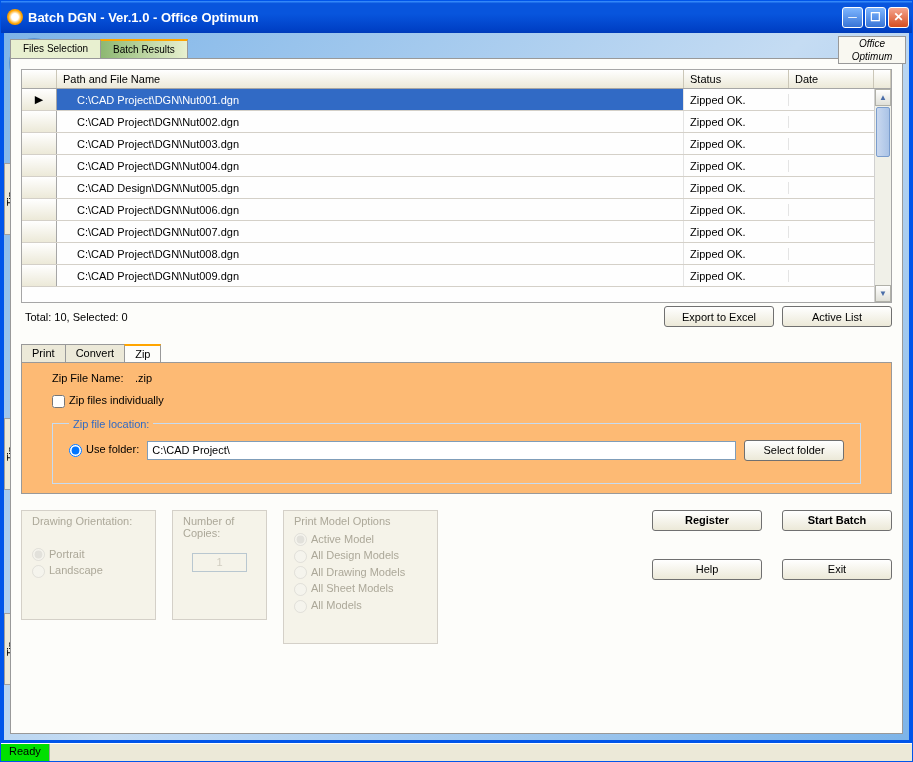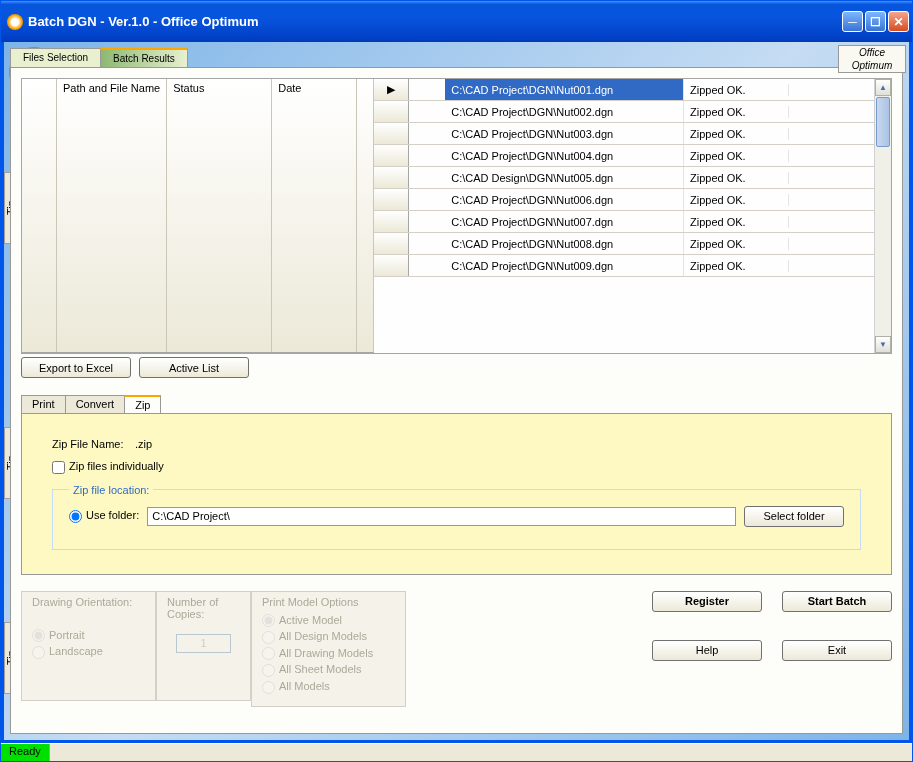--- a/index.html
+++ b/index.html
@@ -10,21 +10,21 @@
   overflow: hidden;
 }
 .window {
   width: 913px;
   height: 762px;
   border: 1px solid #0055ea;
   display: flex;
   flex-direction: column;
 }
 .titlebar {
-  height: 41px;
+  height: 32px;
   background: linear-gradient(to bottom, #3c93ff 0%, #0855dd 8%, #0855dd 40%, #0041c7 88%, #003bb8 100%);
   display: flex;
   align-items: center;
   padding: 0 3px 0 6px;
   color: white;
   font-size: 13px;
   font-weight: bold;
 }
 .titlebar-icon {
   width: 16px; height: 16px;
@@ -116,22 +116,22 @@
   display: flex;
   flex-direction: column;
   position: relative;
   z-index: 1;
 }
 
 .grid-container {
   border: 1px solid #a6a6a6;
   background: #fefefe;
   display: flex;
-  flex-direction: row;
-  height: 276px;
+  flex-direction: column;
+  height: 234px;
 }
 .grid-header {
   display: flex;
   background: #ece9d8;
   border-bottom: 1px solid #a6a6a6;
 }
 .grid-header-cell {
   padding: 3px 6px;
   border-right: 1px solid #cbc7b8;
   background: linear-gradient(to bottom, #fff, #ece9d8);
@@ -152,21 +152,21 @@
 .grid-row.selected .gc-path { background: #316ac5; color: white; }
 .gc-handle {
   width: 35px;
   background: linear-gradient(to bottom, #fff, #ece9d8);
   border-right: 1px solid #a6a6a6;
   height: 100%;
   display: flex;
   align-items: center;
   justify-content: center;
 }
-.gc-path { padding: 0 6px; flex: 1; height: 100%; display: flex; align-items: center; border-right: 1px solid #e4e4e4; margin-left: 36px; }
+.gc-path { padding: 0 20px; flex: 1; height: 100%; display: flex; align-items: center; border-right: 1px solid #e4e4e4; }
 .gc-status { width: 105px; padding: 0 6px; border-right: 1px solid #e4e4e4; }
 .gc-date { width: 85px; padding: 0 6px; }
 .grid-scrollbar {
   width: 17px;
   background: #f0f0e8;
   border-left: 1px solid #d0d0d0;
   display: flex;
   flex-direction: column;
   justify-content: space-between;
 }
@@ -204,22 +204,22 @@
   padding: 2px 10px;
   border: 1px solid #999;
   border-bottom: none;
   background: #ece9d8;
   margin-right: -1px;
 }
 .sub-tab.active { background: #fdfdfa; border-top: 2px solid orange; }
 
 .sub-panel {
   border: 1px solid #999;
-  background: #fef9c3;
-  padding: 24px 30px;
+  background: #fdba74;
+  padding: 9px 30px;
 }
 
 .form-row { display: flex; align-items: center; margin-bottom: 10px; gap: 8px; }
 .form-label { width: 75px; }
 input[type=text] {
   border: 1px solid #7f9db9;
   padding: 2px 4px;
   font-size: 11px;
   font-family: inherit;
   height: 19px;
@@ -229,21 +229,21 @@
 fieldset {
   border: 1px solid #c5dcf3;
   padding: 10px 16px;
   margin-top: 4px;
 }
 legend { color: #316ac5; font-size: 11px; padding: 0 4px; }
 
 .bottom-section {
   display: flex;
   margin-top: 16px;
-  gap: 0;
+  gap: 16px;
   align-items: flex-start;
 }
 .bottom-group {
   border: 1px solid #d4d0c8;
   background: #f5f3e9;
   padding: 4px 10px 8px 10px;
   color: #aca899;
 }
 .bg-title { color: #aca899; margin-bottom: 6px; font-weight: normal; }
 .bottom-group label { display: block; margin: 3px 0; }
@@ -394,20 +394,21 @@
             </div>
           <div class="grid-scrollbar">
             <div class="sb-btn">▲</div>
             <div class="sb-thumb"></div>
             <div class="sb-track"></div>
             <div class="sb-btn">▼</div>
           </div>
         </div>
       </div>
       <div class="grid-footer">
+        <div class="grid-footer-text">Total: 10, Selected: 0</div>
         <div class="btn">Export to Excel</div>
         <div class="btn">Active List</div>
       </div>
 
       <div class="sub-tabs">
         <div class="sub-tab">Print</div>
         <div class="sub-tab">Convert</div>
         <div class="sub-tab active">Zip</div>
       </div>
       <div class="sub-panel">
@@ -436,21 +437,21 @@
         <div class="bottom-group" style="width:135px;height:110px">
           <div class="bg-title">Drawing Orientation:</div>
           <div style="height:12px"></div>
           <label><input type="radio" disabled="" checked="" style=""><span>Portrait</span></label>
           <label><input type="radio" disabled="" style=""><span>Landscape</span></label>
         </div>
         <div class="bottom-group" style="width:95px;height:110px;text-align:center">
           <div class="bg-title" style="text-align:left">Number of Copies:</div>
           <input class="copies-input" type="text" disabled="" value="1" style="">
         </div>
-        <div class="bottom-group" style="width:155px;height:116px">
+        <div class="bottom-group" style="width:155px;height:134px">
           <div class="bg-title">Print Model Options</div>
           <label><input type="radio" disabled="" checked="" style=""><span>Active Model</span></label>
           <label><input type="radio" disabled="" style=""><span>All Design Models</span></label>
           <label><input type="radio" disabled="" style=""><span>All Drawing Models</span></label>
           <label><input type="radio" disabled="" style=""><span>All Sheet Models</span></label>
           <label><input type="radio" disabled="" style=""><span>All Models</span></label>
         </div>
 
         <div class="right-buttons">
           <div class="btn btn-bold">Register</div>

